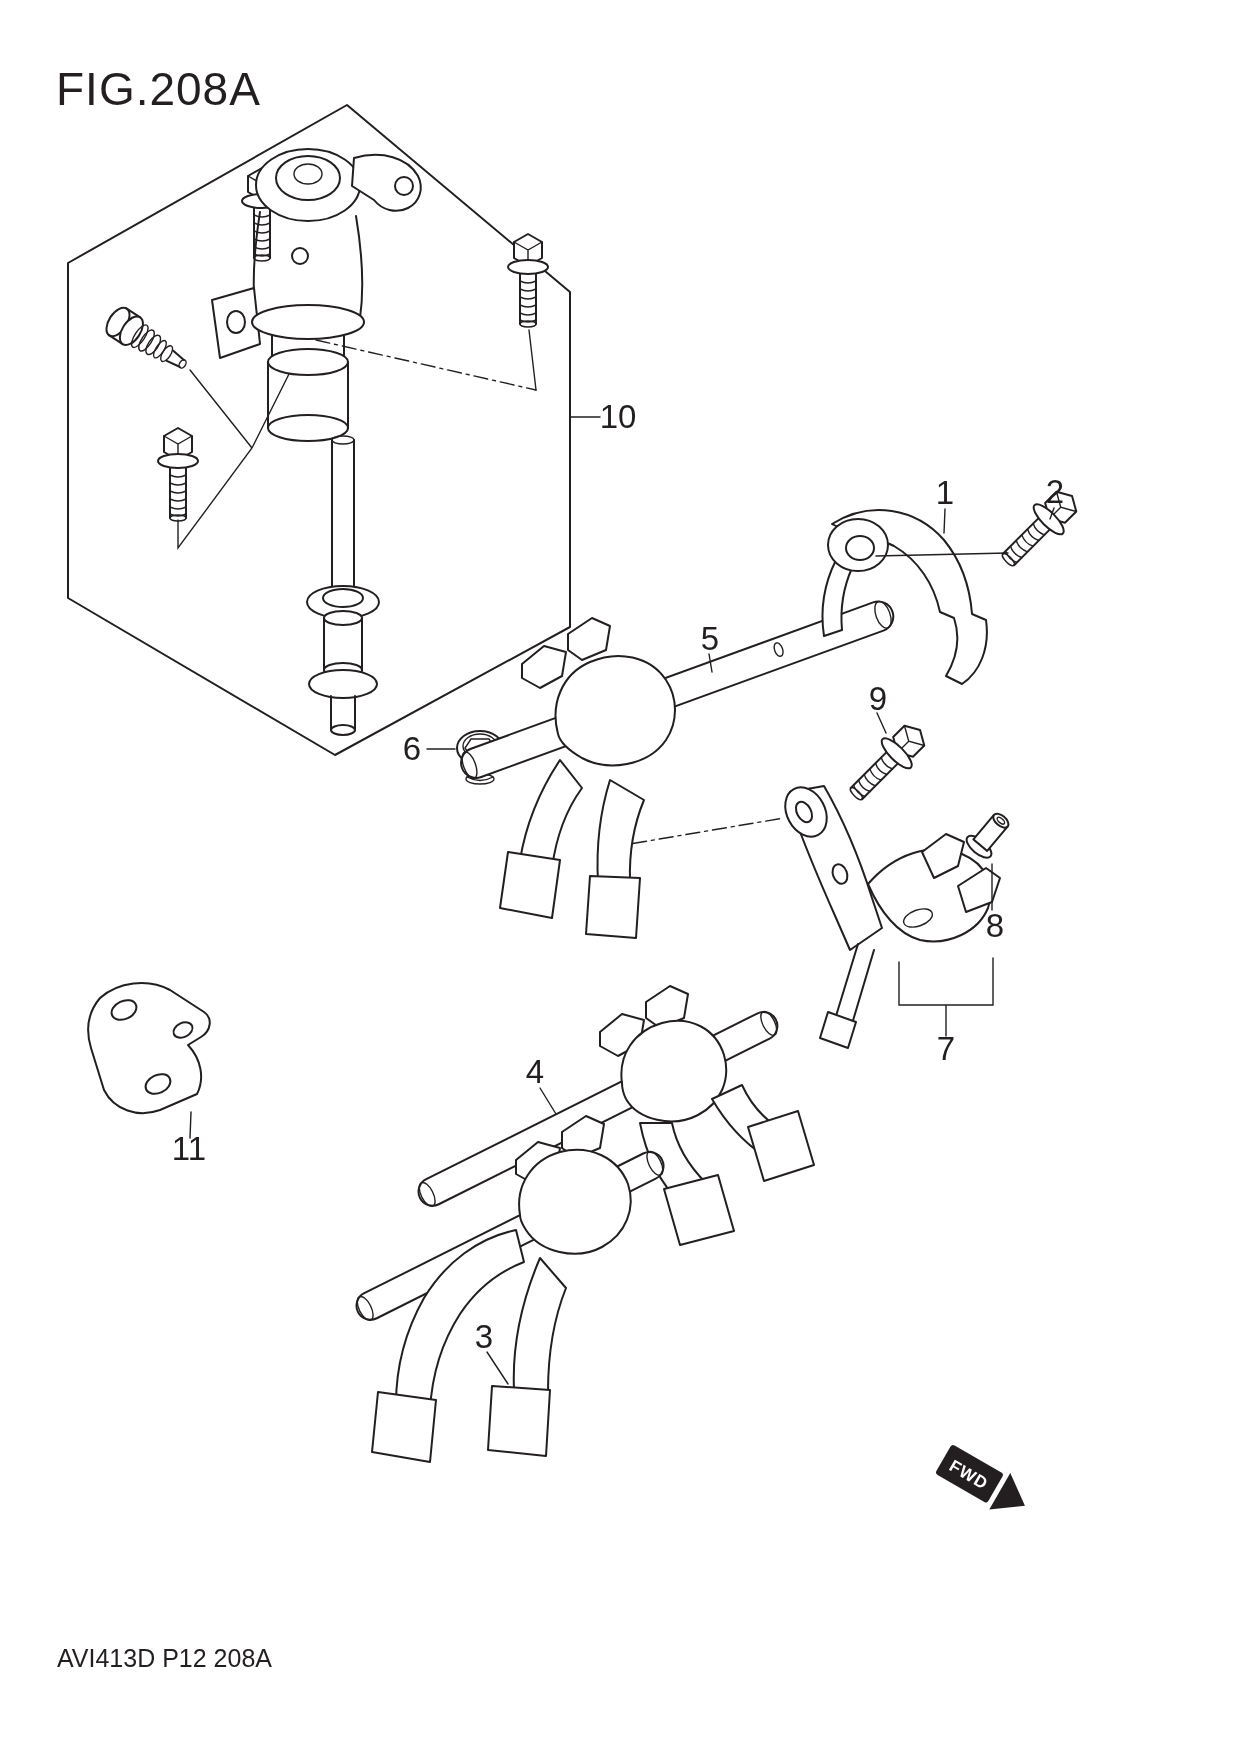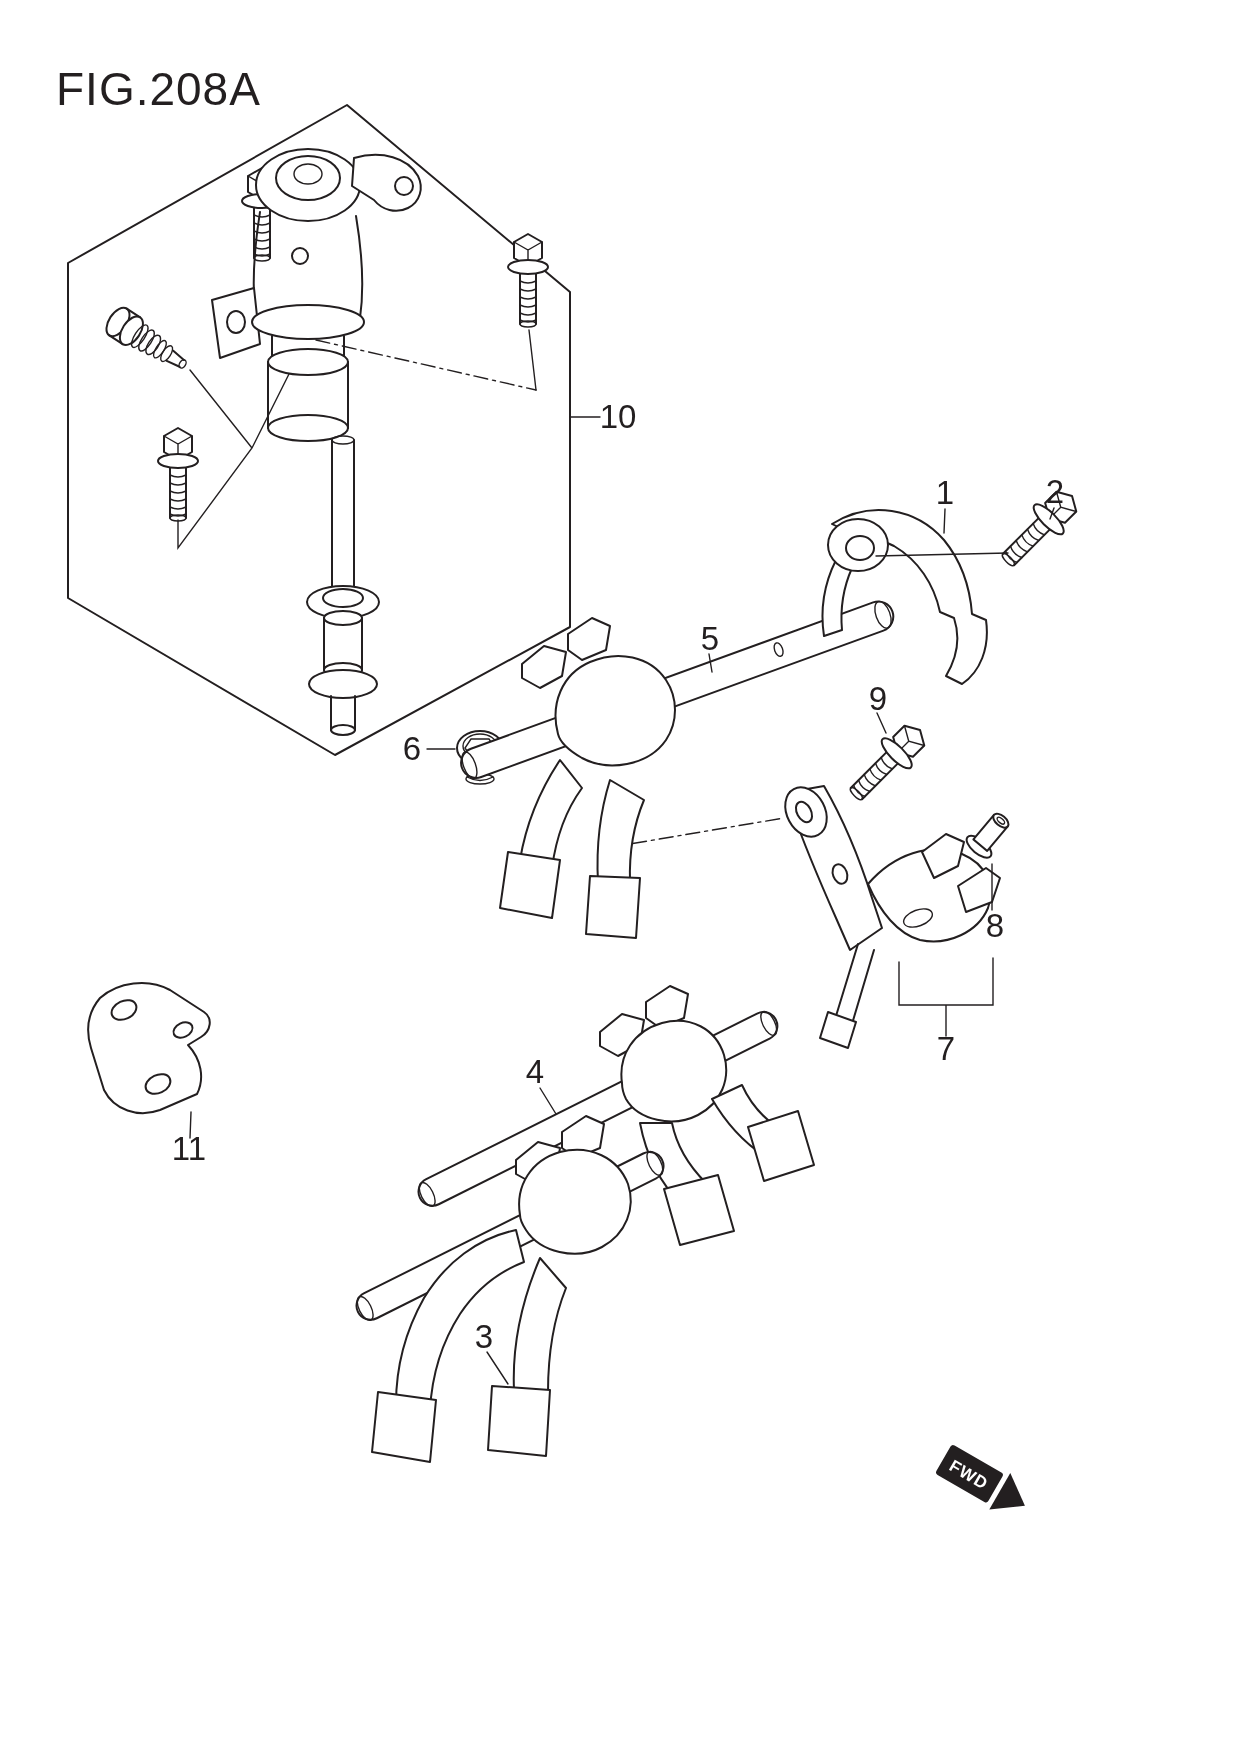--- a/index.html
+++ b/index.html
@@ -243,13 +243,14 @@
   </g>
 
   <g transform="translate(952,1444) rotate(30)">
     <rect x="0" y="0" width="60" height="34" rx="3" fill="#231f20"></rect>
     <polygon points="65,-4 65,38 94,17" fill="#231f20"></polygon>
     <text class="fwd-text" x="30" y="24">FWD</text>
   </g>
 </svg>
 
 <div class="footer">
+  <div>AVI413D P12 208A</div>
 </div>
 
 </body></html>

